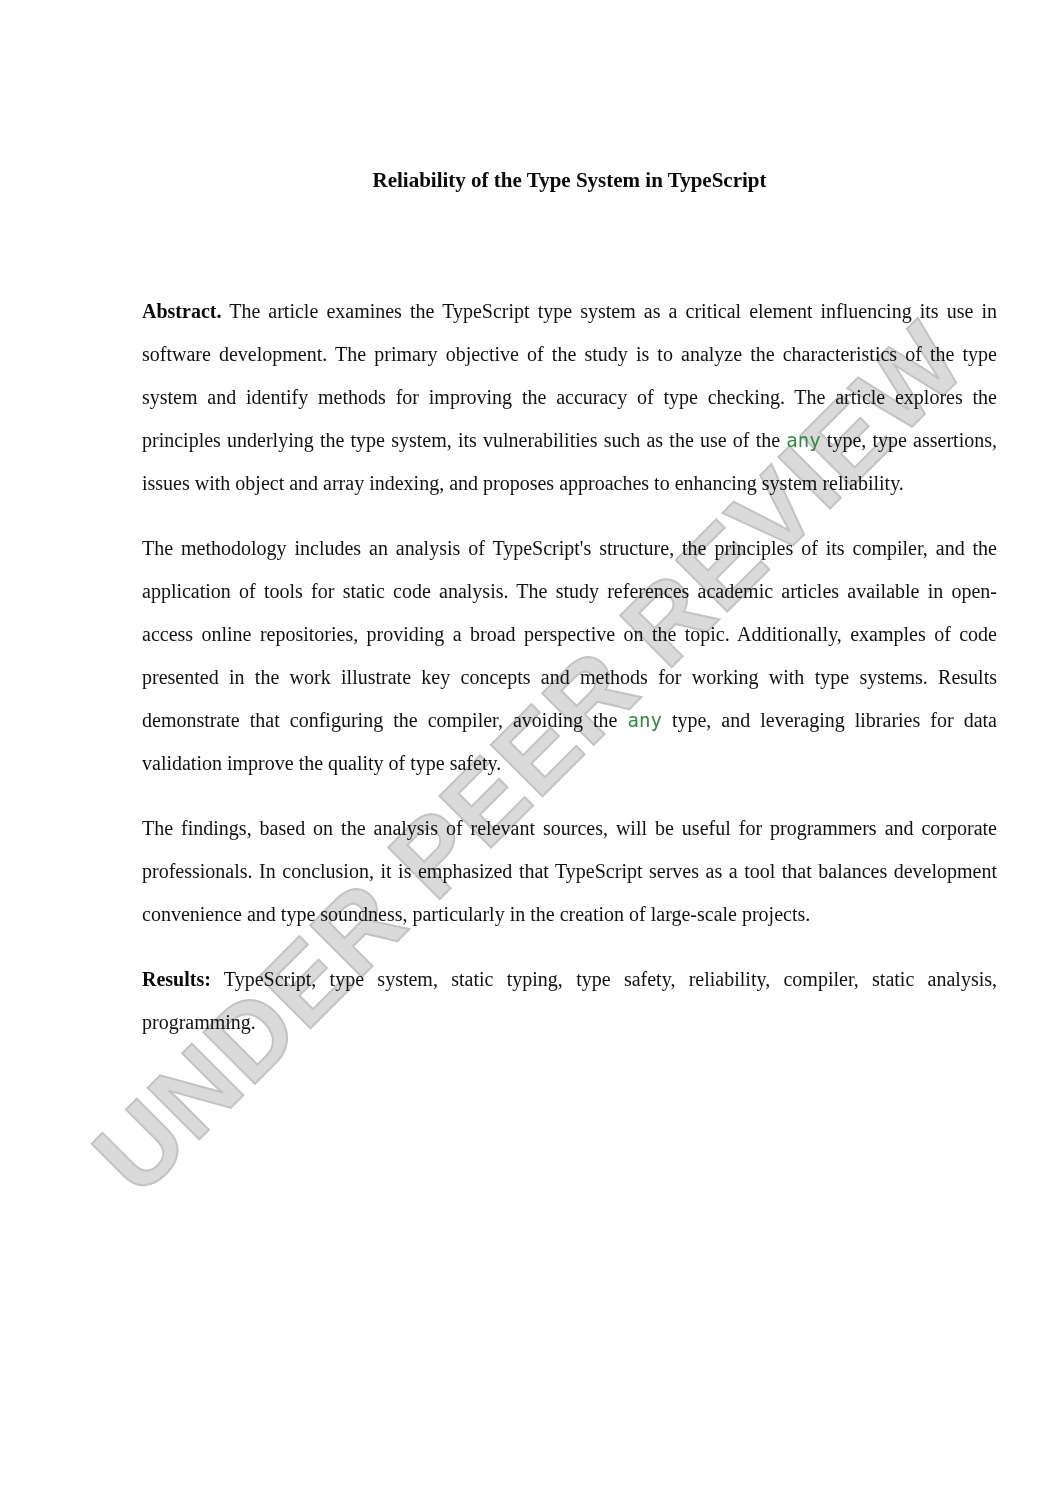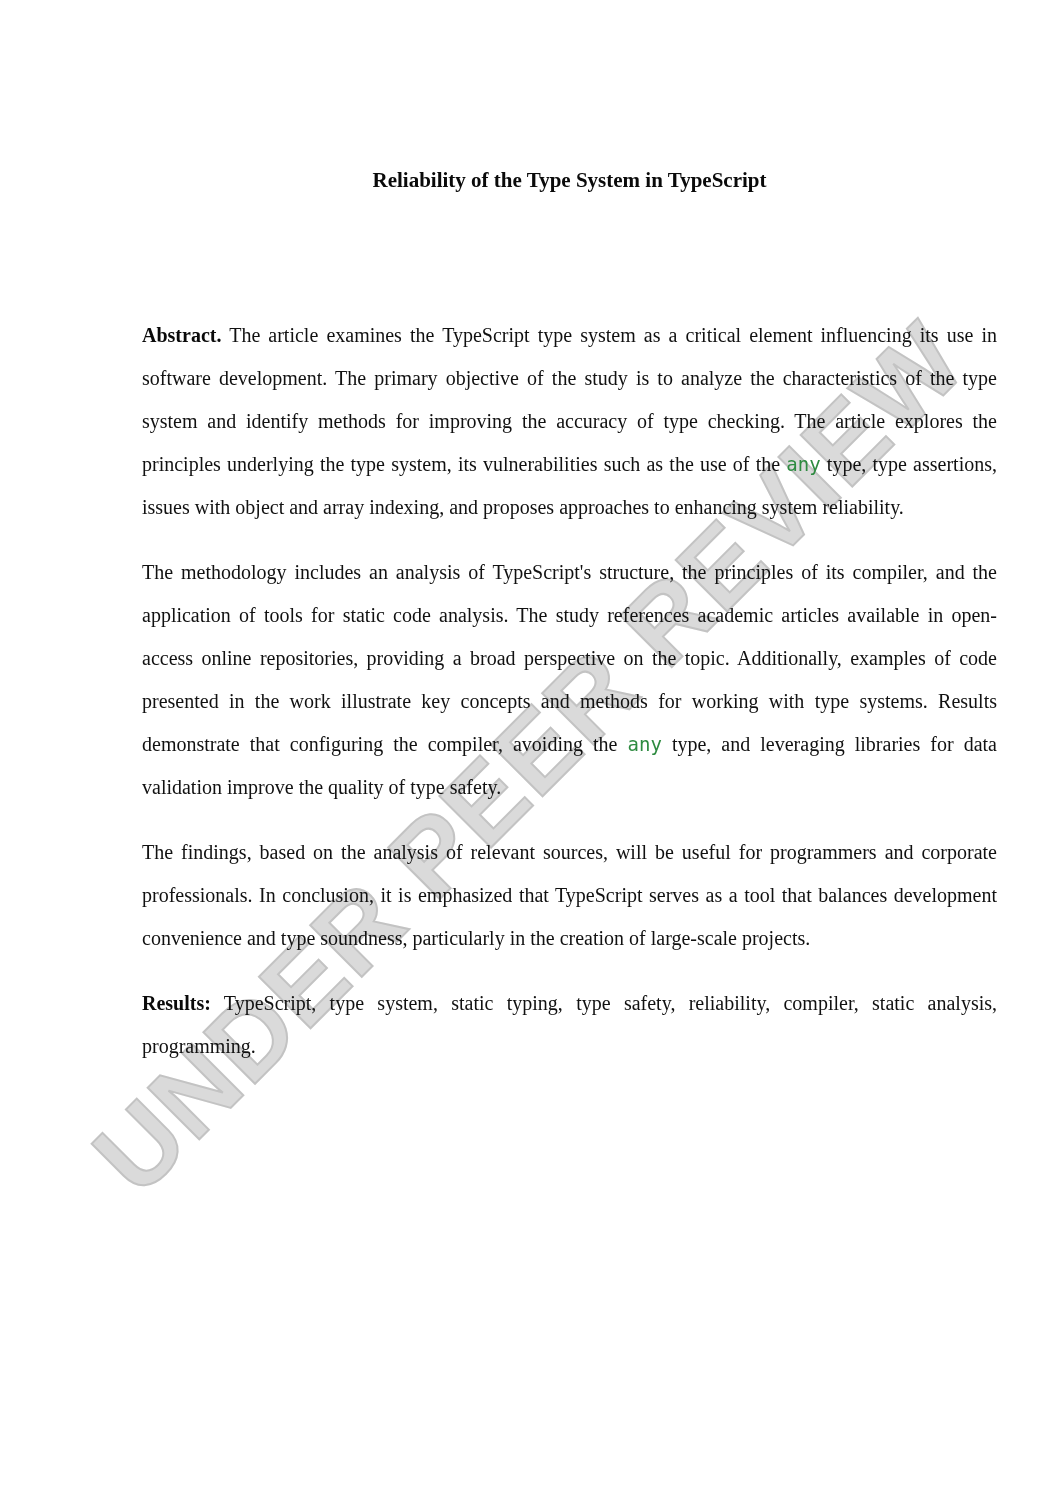--- a/index.html
+++ b/index.html
@@ -36,21 +36,21 @@
   .content {
     position: relative;
     z-index: 1;
     padding: 167px 62px 0 142px;
   }
   .title {
     font-size: 21px;
     line-height: 27px;
     font-weight: bold;
     text-align: center;
-    margin: 0 0 120px 0;
+    margin: 0 0 96px 0;
     color: #0a0a0a;
   }
   .para {
     font-size: 20px;
     line-height: 43px;
     text-align: justify;
     margin: 0 0 22px 0;
   }
   .lead-bold {
     font-weight: bold;

